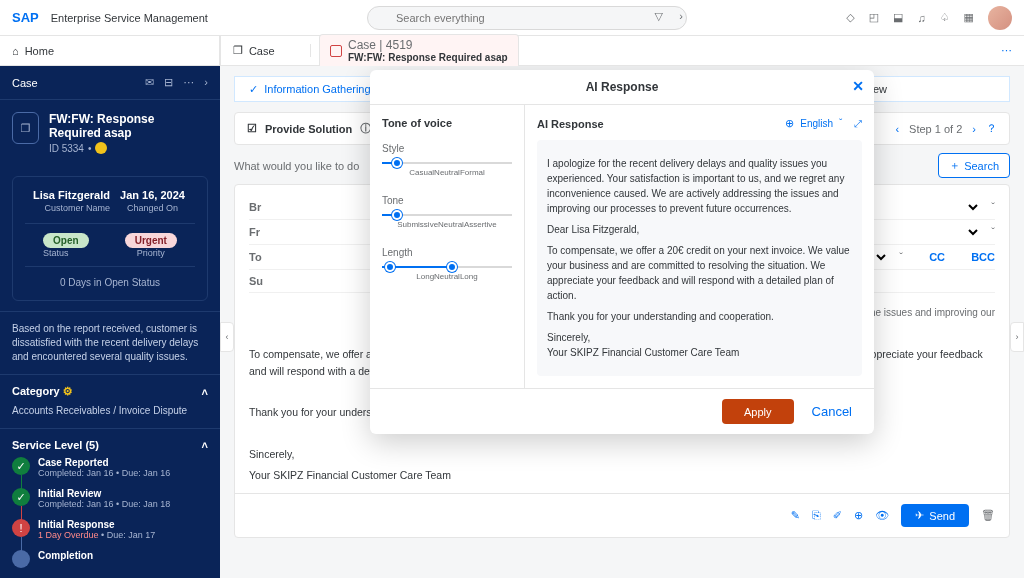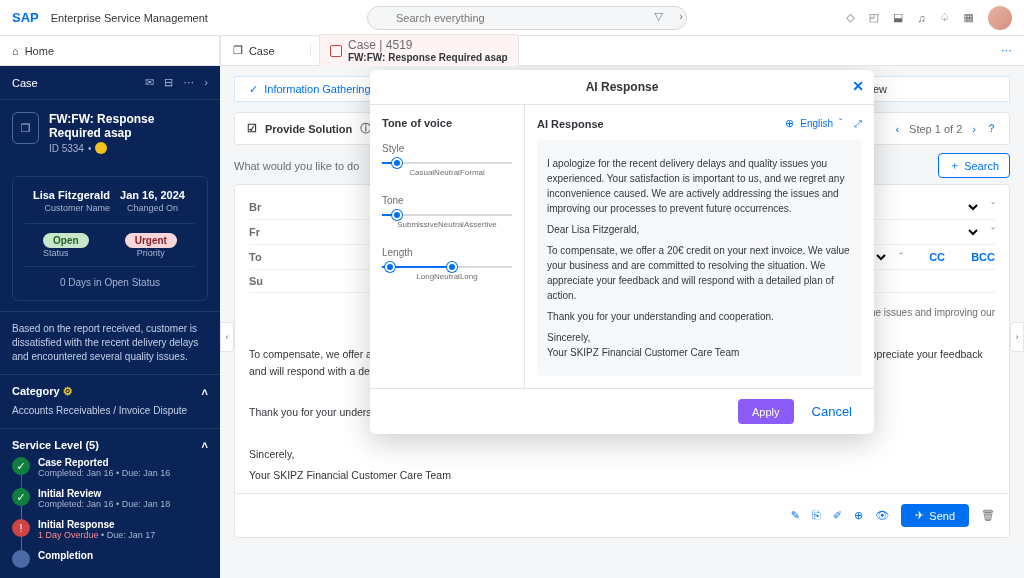--- a/index.html
+++ b/index.html
@@ -117,21 +117,21 @@
     
     .ai-panel{flex:1;padding:12px;display:flex;flex-direction:column}
     .ai-head{display:flex;justify-content:space-between;align-items:center;margin-bottom:10px}
     .ai-title{font-weight:600}
     .ai-lang{color:#0070F2;font-size:10px;display:flex;align-items:center;gap:6px;cursor:pointer}
     .ai-lang .globe{font-size:11px}
     .ai-text-box{background:#F7F8FA;border-radius:4px;padding:10px;font-size:10px;line-height:1.5;color:#32363A;flex:1;min-height:220px}
     .ai-text-box p{margin:6px 0}
     
     .modal-foot{padding:10px 14px;display:flex;justify-content:flex-end;gap:10px;border-top:1px solid #E5E5E5}
-    .btn-apply{background:#8b5cf6;color:#fff;border:none;padding:5px 14px;border-radius:4px;font-size:11px;cursor:pointer}
+    .btn-apply{background:#c2410c;color:#fff;border:none;padding:5px 22px;border-radius:4px;font-size:11px;cursor:pointer}
     .btn-cancel{background:transparent;color:#0070F2;border:none;padding:5px 8px;font-size:13px;cursor:pointer}
     
     ::-webkit-scrollbar{width:6px}
     ::-webkit-scrollbar-thumb{background:#BBB;border-radius:3px}
   </style>
 </head>
 <body>
 
 <div class="topbar">
   <span class="logo">SAP</span>

